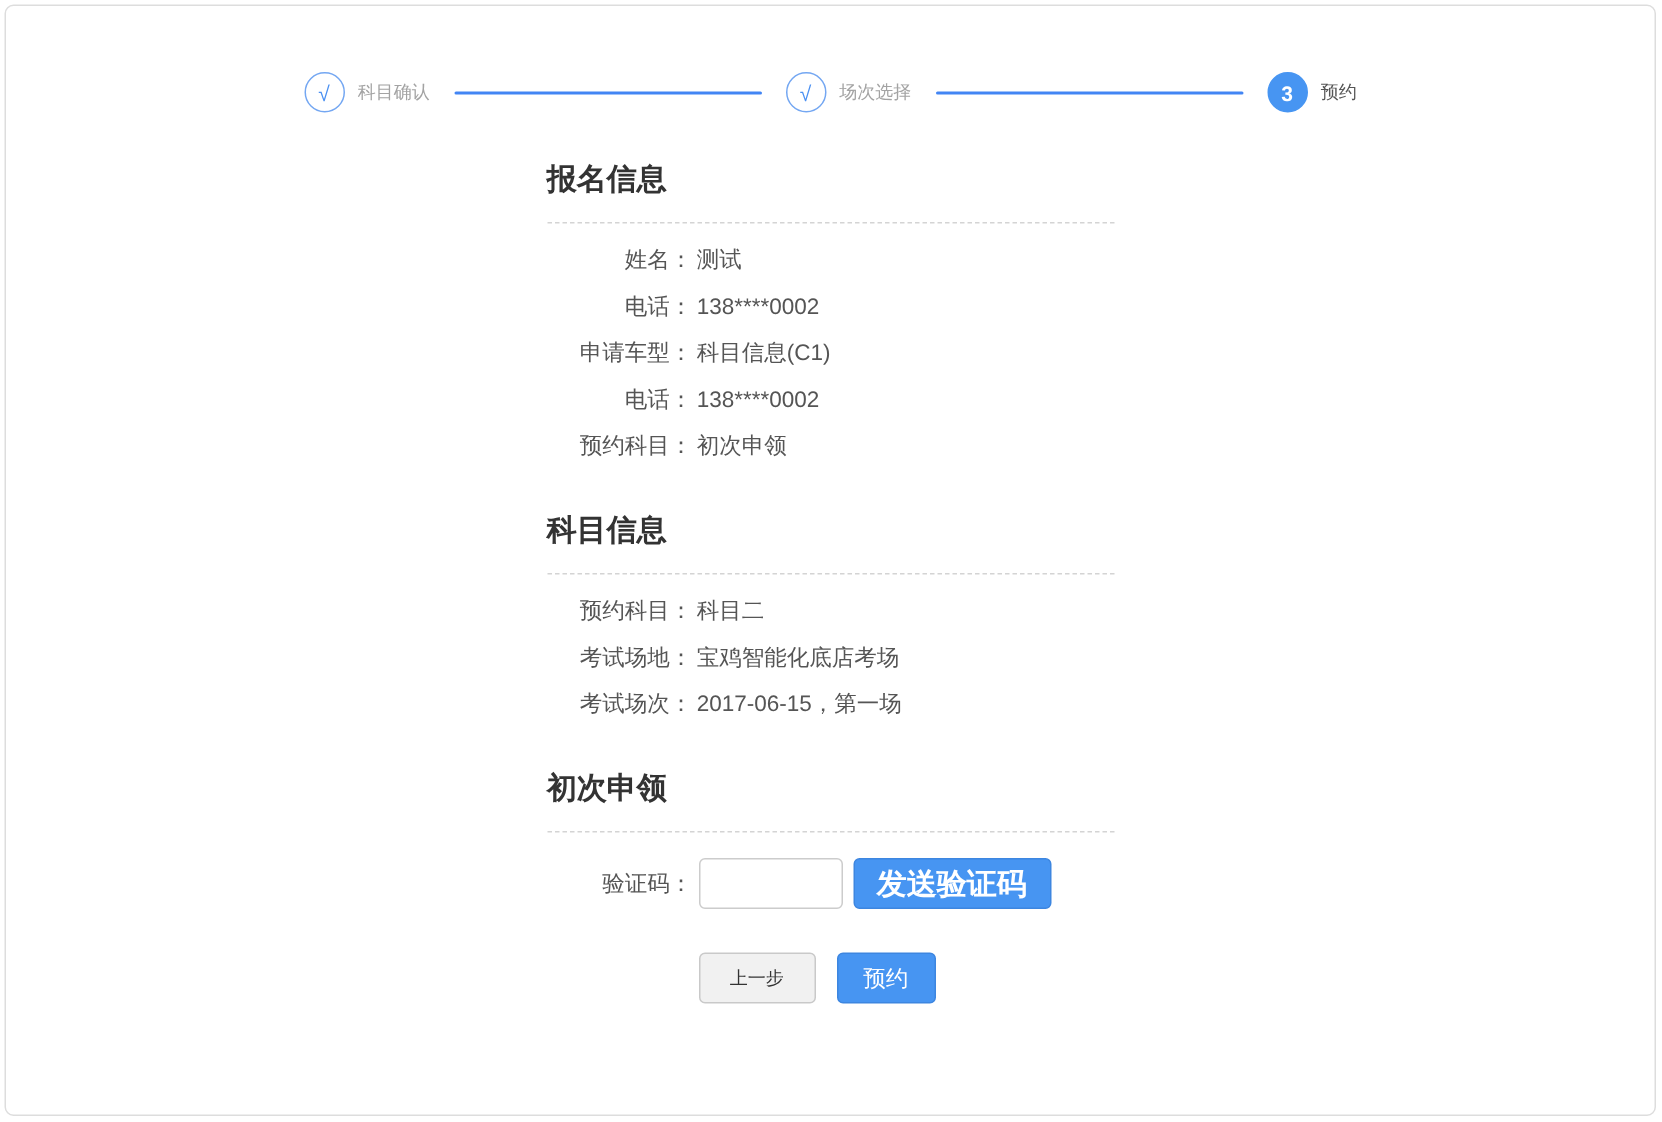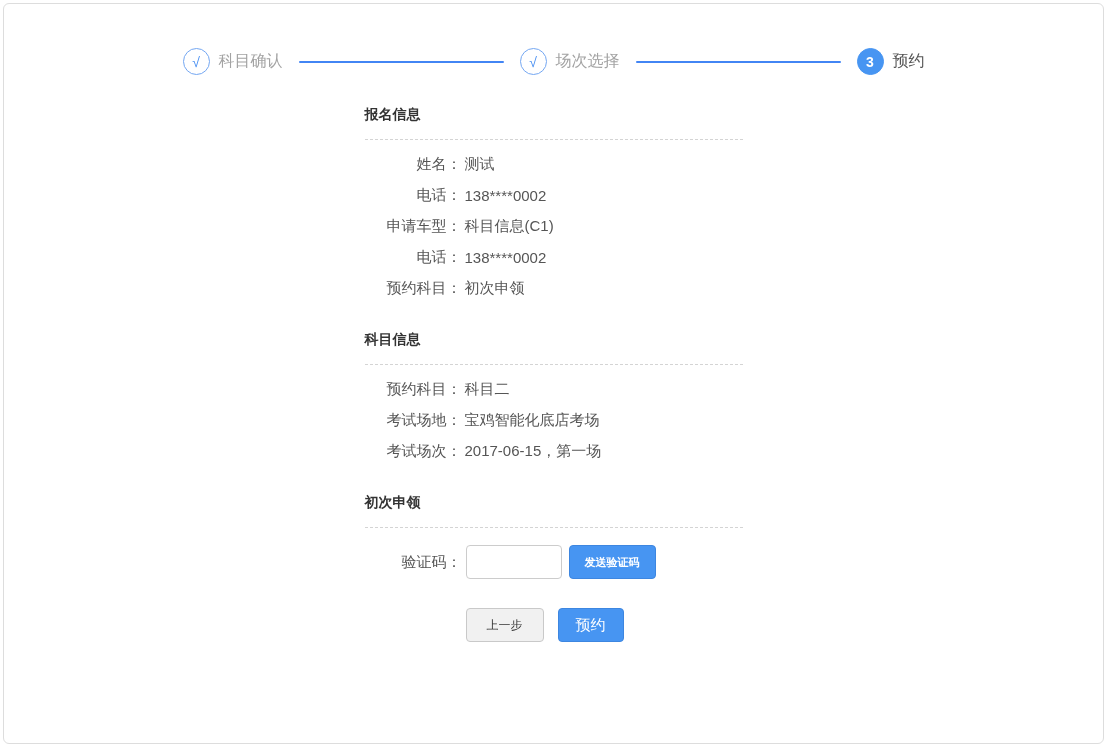--- a/index.html
+++ b/index.html
@@ -28,32 +28,32 @@
     width: 27px; height: 27px; border-radius: 50%;
     display: flex; align-items: center; justify-content: center;
     font-size: 14px; flex: none;
   }
   .step.done .step-circle {
     background: #fff; border: 1px solid #74a7f2; color: #4a90f2;
   }
   .step.active .step-circle {
     background: #4795f2; border: 1px solid #4795f2; color: #fff; font-weight: bold;
   }
-  .step-label { margin-left: 9px; font-size: 16px; color: #a3a3a3; }
+  .step-label { margin-left: 9px; font-size: 12px; color: #a3a3a3; }
   .step.active .step-label { color: #555; }
   .step-line {
     width: 205px; height: 2px; background: #4285f4;
     border-radius: 1px; margin: 0 16px;
   }
 
   
   .content { width: 378px; margin: 31px auto 0; }
   .section { margin-bottom: 27px; }
   .section-title {
-    font-size: 14px; font-weight: bold; color: #333;
+    font-size: 20px; font-weight: bold; color: #333;
     padding-bottom: 15px;
     border-bottom: 1px dashed #d4d4d4;
   }
   .rows { padding-top: 9px; }
   .info-row {
     display: flex; align-items: center; height: 31px;
     font-size: 15px; color: #555;
   }
   .info-label { width: 97px; text-align: right; flex: none; }
   .info-value { margin-left: 3px; white-space: nowrap; }
@@ -66,21 +66,21 @@
   }
   .code-input {
     margin-left: 4px; width: 96px; height: 34px;
     border: 1px solid #ccc; border-radius: 4px;
     font-size: 15px; padding: 0 8px; color: #333;
     outline: none;
   }
   .send-btn {
     margin-left: 7px; height: 34px; padding: 0 15px;
     background: #4795f2; border: 1px solid #3d86e0; border-radius: 4px;
-    color: #fff; font-size: 11px; font-weight: bold;
+    color: #fff; font-size: 20px; font-weight: bold;
     cursor: pointer;
   }
 
   
   .actions { display: flex; margin: 29px 0 0 101px; }
   .prev-btn {
     height: 34px; padding: 0 20px;
     background: #f1f1f1; border: 1px solid #c9c9c9; border-radius: 4px;
     color: #333; font-size: 12px; cursor: pointer;
   }

